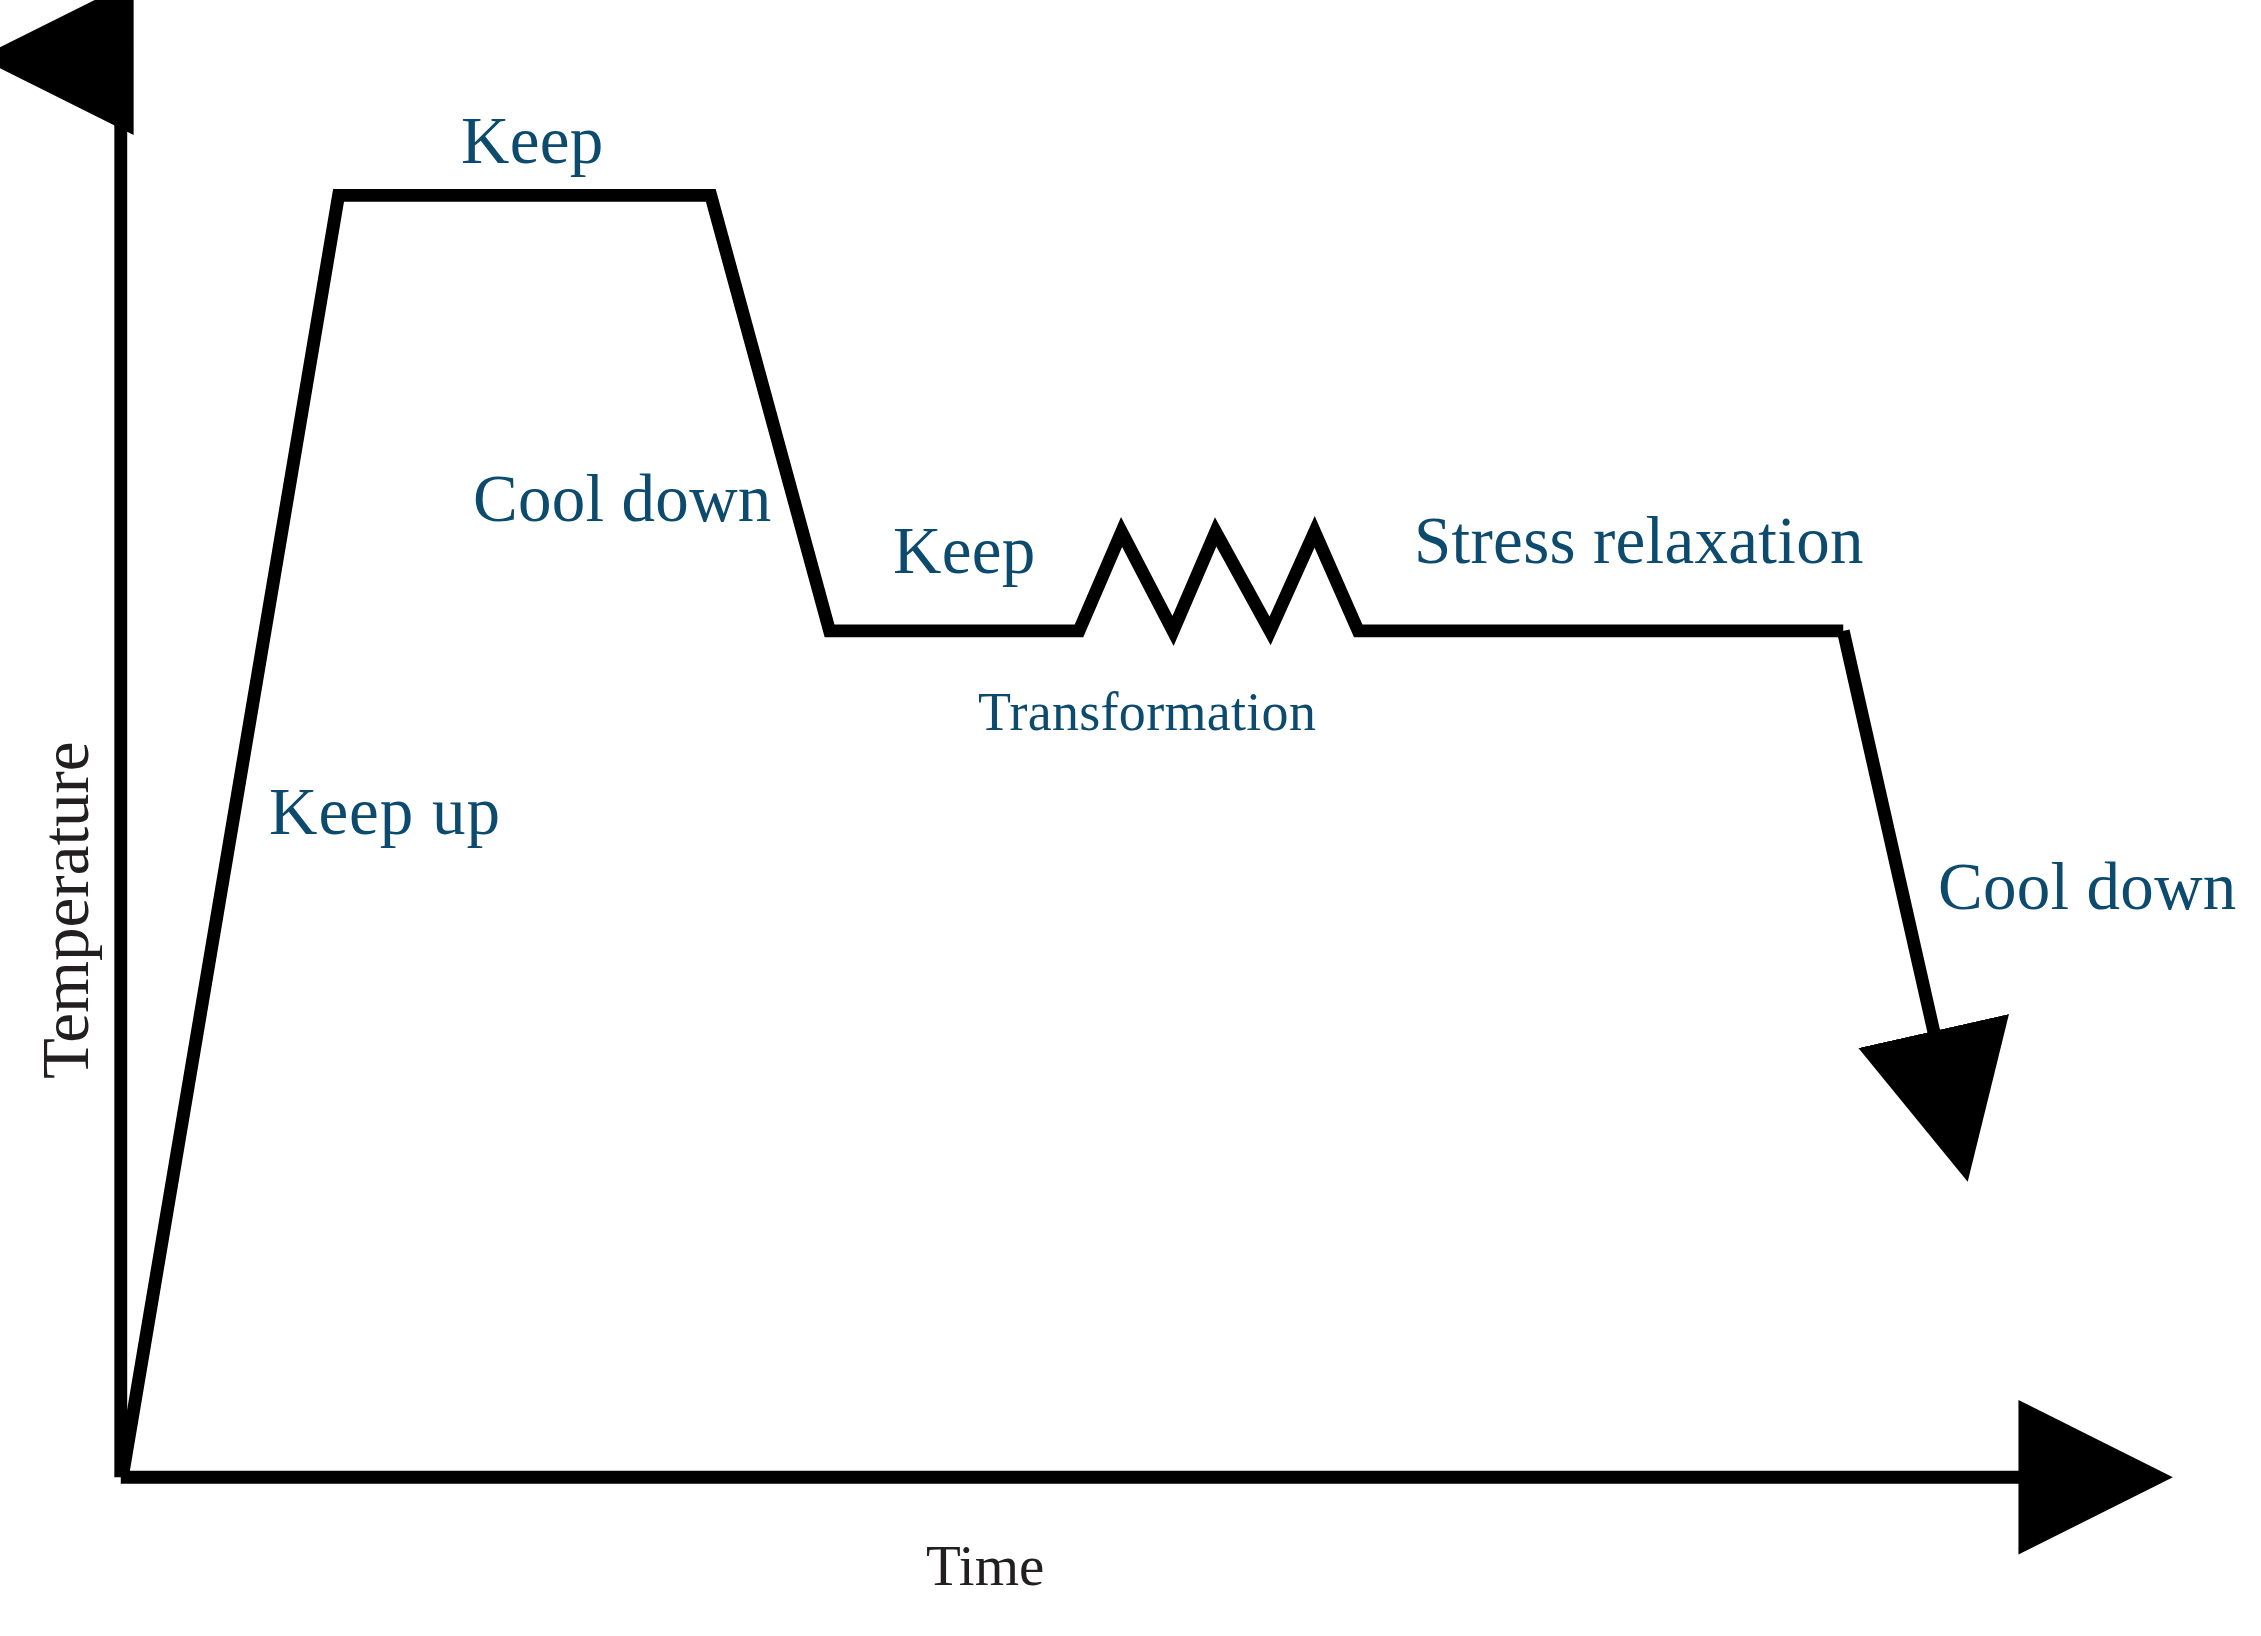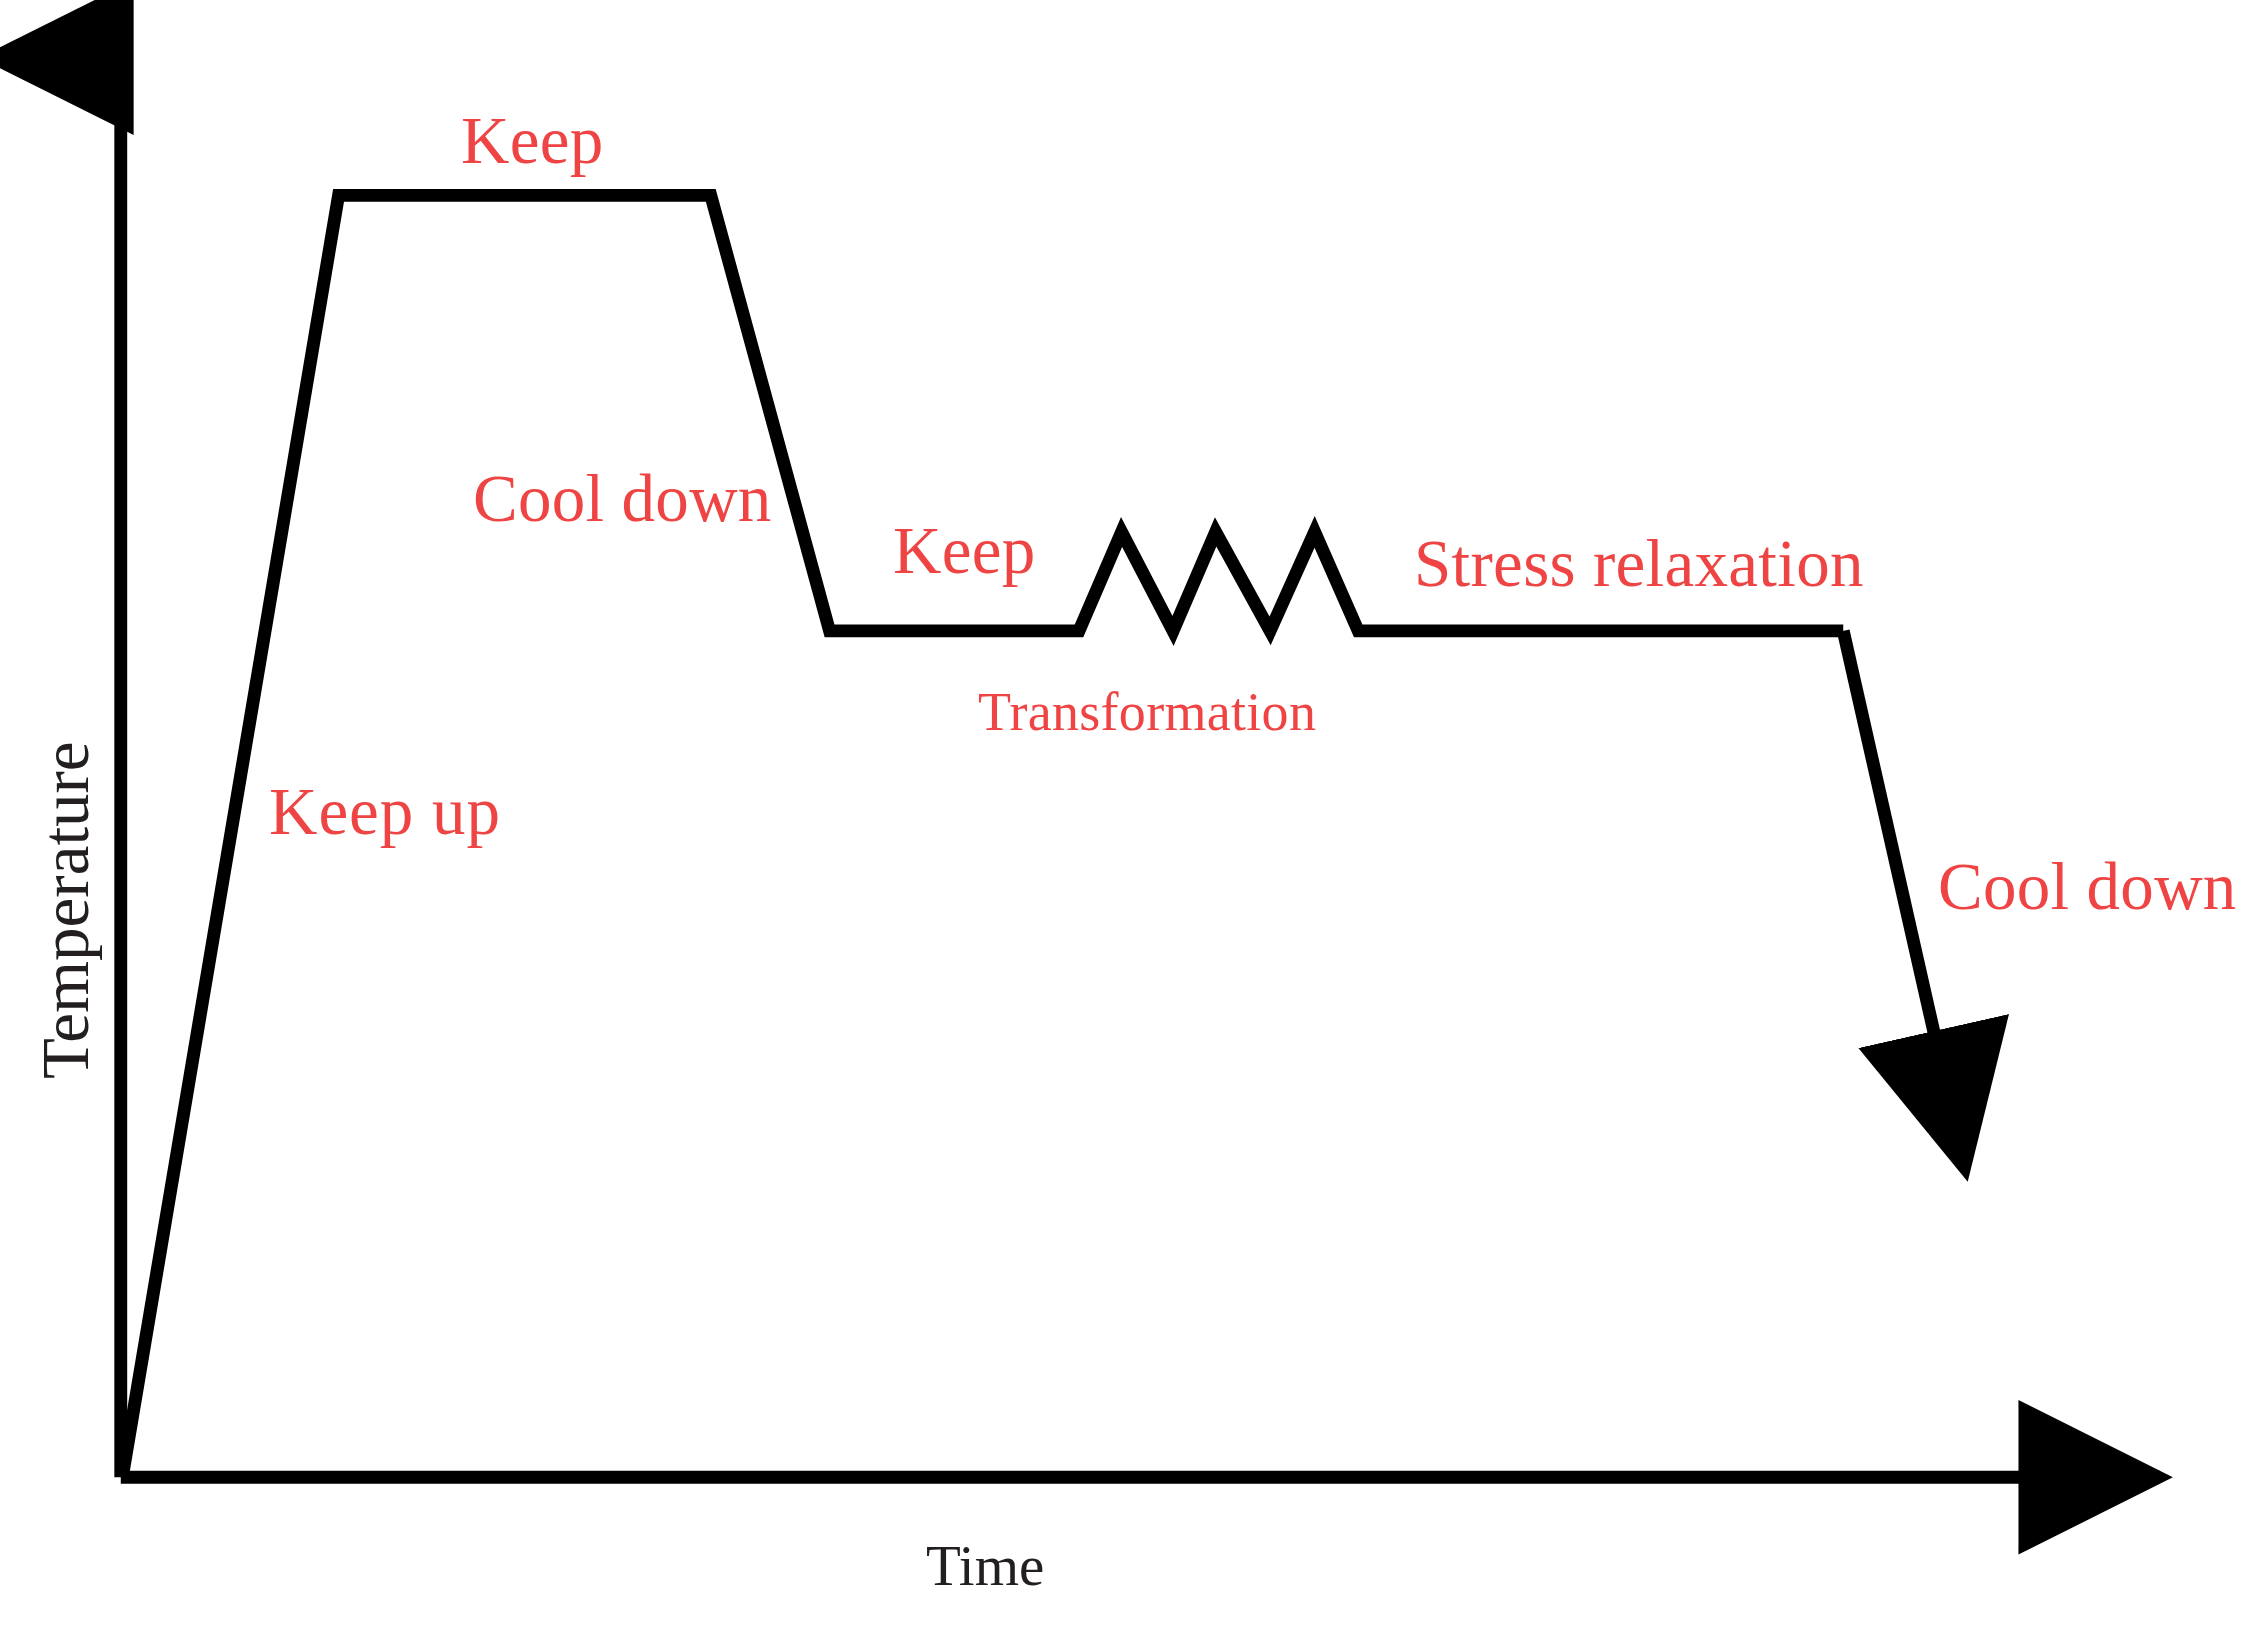--- a/index.html
+++ b/index.html
@@ -21,40 +21,40 @@
   #plot-svg {
     position: absolute;
     left: 0;
     top: 0;
     width: 2261px;
     height: 1637px;
     display: block;
   }
   .anno {
     position: absolute;
-    color: #ef4444;
+    color: #0c4a6e;
     font-family: "Liberation Serif", "DejaVu Serif", serif;
     font-weight: 400;
     white-space: nowrap;
     line-height: 1;
     letter-spacing: 0.3px;
   }
   .axis-title {
     position: absolute;
     color: #231f20;
     font-family: "Liberation Serif", "DejaVu Serif", serif;
     font-weight: 400;
     white-space: nowrap;
     line-height: 1;
   }
   
   #label-keep-1      { left: 461px;  top: 107px;  font-size: 67px; }
   #label-cool-down-1 { left: 473px;  top: 465px;  font-size: 67px; }
   #label-keep-2      { left: 893px;  top: 517px;  font-size: 67px; }
-  #label-stress-relaxation { left: 1414px; top: 507px; font-size: 67px; margin-top: 23px; }
+  #label-stress-relaxation { left: 1414px; top: 507px; font-size: 67px; }
   #label-transformation    { left: 978px;  top: 685px; font-size: 54px; }
   #label-heat-up     { left: 269px;  top: 778px;  font-size: 67px; letter-spacing: 1px; }
   #label-cool-down-2 { left: 1938px; top: 853px;  font-size: 67px; }
 
   #axis-title-time {
     left: 926px;
     top: 1537px;
     font-size: 57px;
   }
   #axis-title-temperature {

